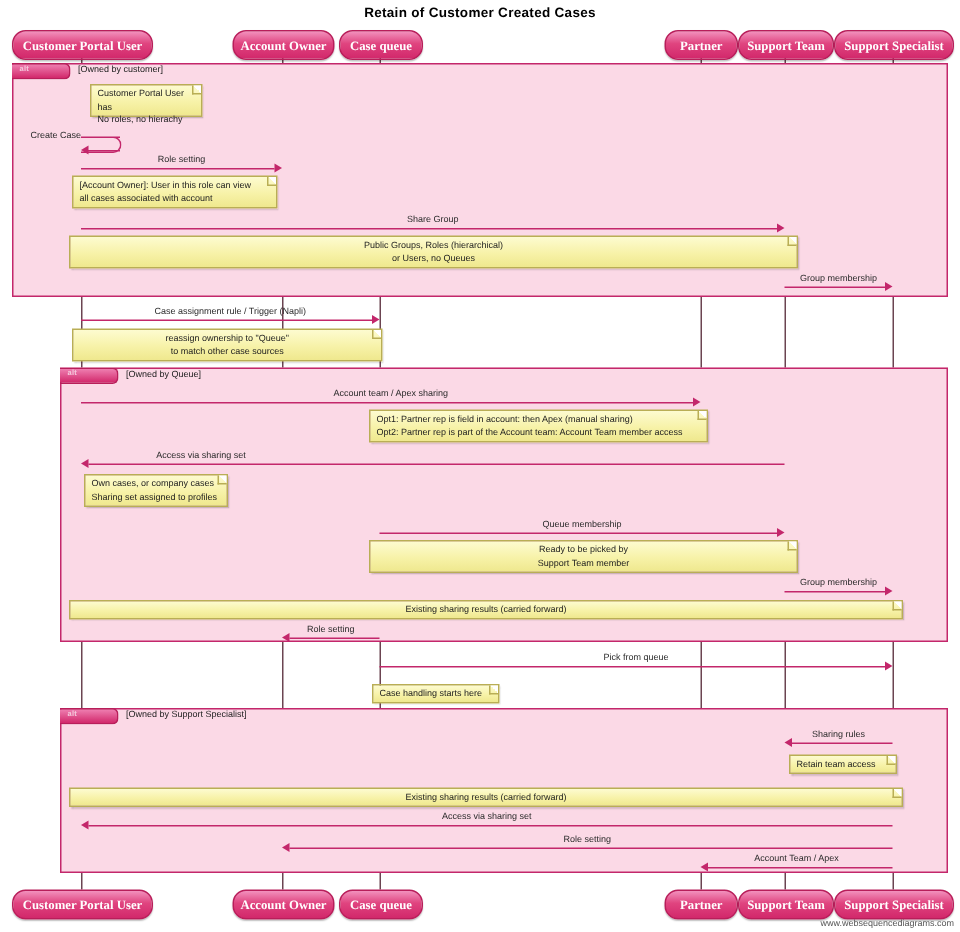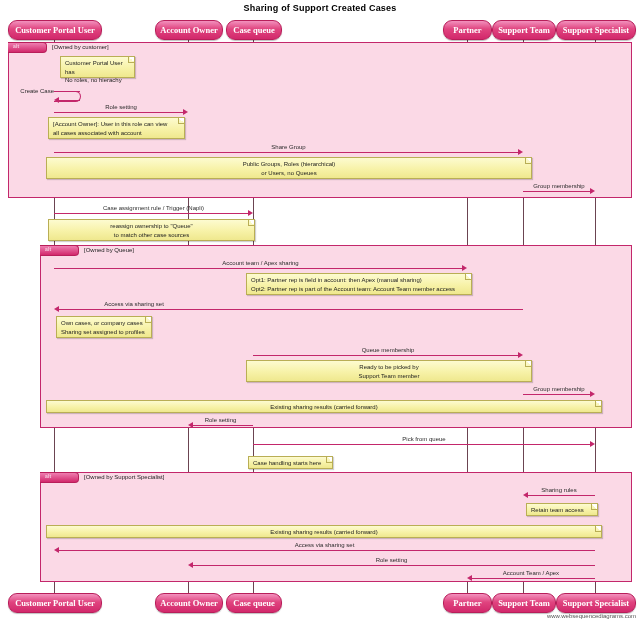--- a/index.html
+++ b/index.html
@@ -57,21 +57,21 @@
                 background:linear-gradient(to bottom left,#ffffff 50%,transparent 50%);
                 border-left:1px solid #b9ae55;border-bottom:1px solid #b9ae55;}
 
   .footer{position:absolute;right:4px;bottom:2px;font-size:6px;color:#555;}
 </style>
 </head>
 <body>
 
 <div id="canvas">
 
-  <div class="ttl">Sharing of Support Created Cases</div>
+  <div class="ttl">Retain of Customer Created Cases</div>
 
   <div class="lifeline" style="left:54px;top:38px;height:555px;"></div>
   <div class="lifeline" style="left:188px;top:38px;height:555px;"></div>
   <div class="lifeline" style="left:253px;top:38px;height:555px;"></div>
   <div class="lifeline" style="left:467px;top:38px;height:555px;"></div>
   <div class="lifeline" style="left:523px;top:38px;height:555px;"></div>
   <div class="lifeline" style="left:595px;top:38px;height:555px;"></div>
 
   <div class="frag" style="left:8px;top:42px;width:624px;height:156px;"></div>
   <div class="fragtab" style="left:8px;top:42px;width:38px;"></div>

